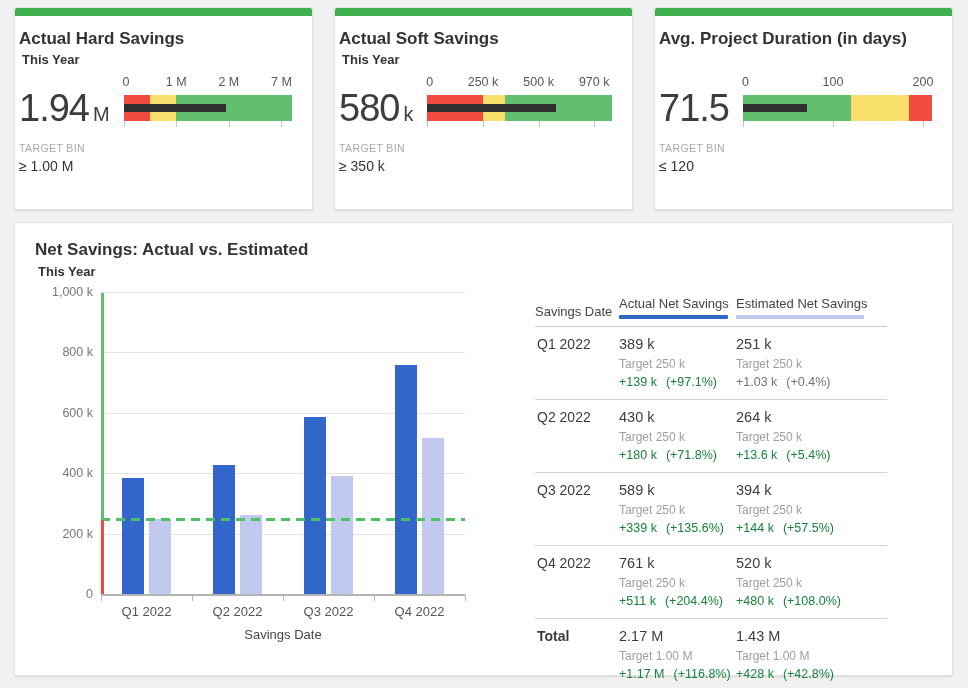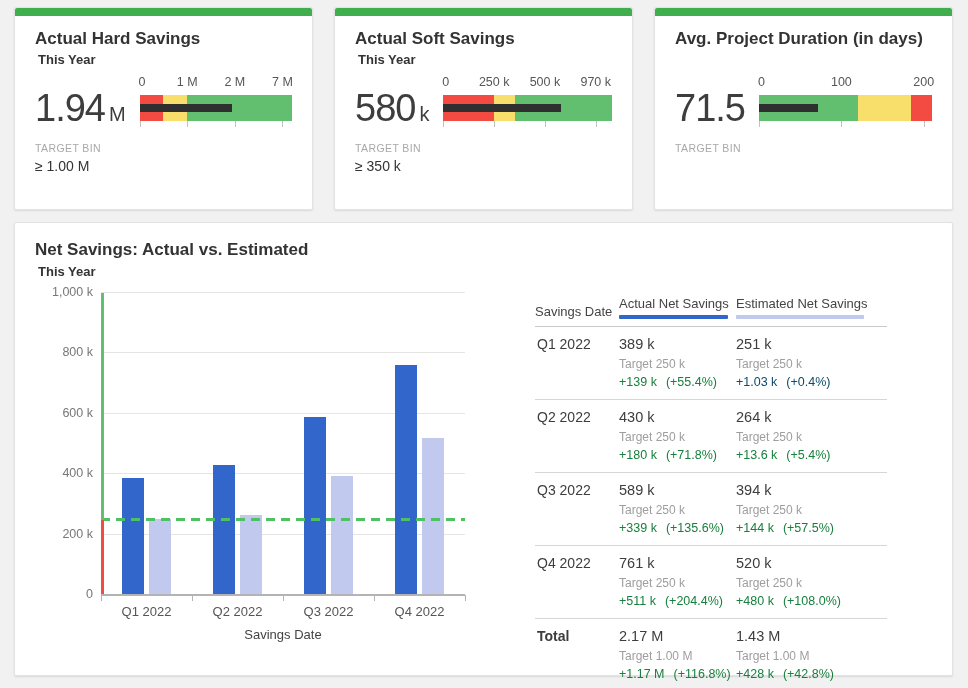--- a/index.html
+++ b/index.html
@@ -14,21 +14,21 @@
 
   
   .kpi-row { display: flex; gap: 21px; padding: 7px 15px 0 14px; }
   .card {
     flex: 1; height: 203px; background: #fff;
     border: 1px solid #e3e3e3; border-radius: 2px;
     box-shadow: 0 1px 2px rgba(0,0,0,.10);
     position: relative;
   }
   .card-topbar { height: 8px; border-radius: 2px 2px 0 0; }
-  .card-body { padding: 13px 20px 0 20px; }
+  .card-body { padding: 13px 20px 0 4px; }
   .card-title { font-size: 17px; font-weight: 700; color: #333; white-space: nowrap; }
   .card-subtitle { font-size: 13px; font-weight: 700; color: #333; margin: 3px 0 0 3px; height: 17px; }
   .card-row { display: flex; align-items: center; margin-top: 6px; }
   .kpi-value { white-space: nowrap; line-height: 1; margin-top: 13px; }
   .kpi-value .num { font-size: 38px; color: #3d3d3d; letter-spacing: -1px; }
   .kpi-value .unit { font-size: 20px; color: #3d3d3d; margin-left: 4px; }
   .bullet { flex: 1; margin-left: 14px; position: relative; }
   .bullet-labels { position: relative; height: 17px; font-size: 12.5px; color: #565656; }
   .bullet-label { position: absolute; transform: translateX(-50%); white-space: nowrap; }
   .bullet-label.first { transform: translateX(-15%); }
@@ -174,20 +174,21 @@
                 <div class="bullet-measure" style="width: 34.0476%; background: rgb(47, 47, 47);"></div>
               </div>
               <div class="bullet-axisticks">
                 <div class="bullet-axis-tick" style="left: 0%;"></div>
                 <div class="bullet-axis-tick" style="left: 47.619%;"></div>
                 <div class="bullet-axis-tick" style="left: 95.2381%;"></div>
               </div>
             </div>
           </div>
           <div class="card-target-label">TARGET BIN</div>
+          <div class="card-target-value">≤ 120</div>
         </div>
       </div>
     </div>
 
   <div class="panel">
     <div class="panel-title">Net Savings: Actual vs. Estimated</div>
     <div class="panel-subtitle">This Year</div>
     <div class="panel-body">
       <div class="chart-area">
         <div class="plot">
@@ -251,26 +252,26 @@
               <div>Estimated Net Savings</div>
               <div class="hline" style="background: rgb(193, 201, 238);"></div>
             </div>
           </div>
           <div class="headsep"></div>
           <div class="trow">
             <div class="tlabel">Q1 2022</div>
             <div class="cell">
               <div class="v">389 k</div>
               <div class="t">Target 250 k</div>
-              <div class="d" style="color: rgb(23, 128, 61);"><span class="delta">+139 k</span><span class="pct">(+55.4%)</span></div>
+              <div class="d" style="color: rgb(23, 128, 61);"><span class="delta">+139 k</span><span class="pct">(+97.1%)</span></div>
             </div>
             <div class="cell">
               <div class="v">251 k</div>
               <div class="t">Target 250 k</div>
-              <div class="d" style="color: #0c4a6e;"><span class="delta">+1.03 k</span><span class="pct">(+0.4%)</span></div>
+              <div class="d" style="color: #737373;"><span class="delta">+1.03 k</span><span class="pct">(+0.4%)</span></div>
             </div>
           </div>
           <div class="trow">
             <div class="tlabel">Q2 2022</div>
             <div class="cell">
               <div class="v">430 k</div>
               <div class="t">Target 250 k</div>
               <div class="d" style="color: rgb(23, 128, 61);"><span class="delta">+180 k</span><span class="pct">(+71.8%)</span></div>
             </div>
             <div class="cell">

